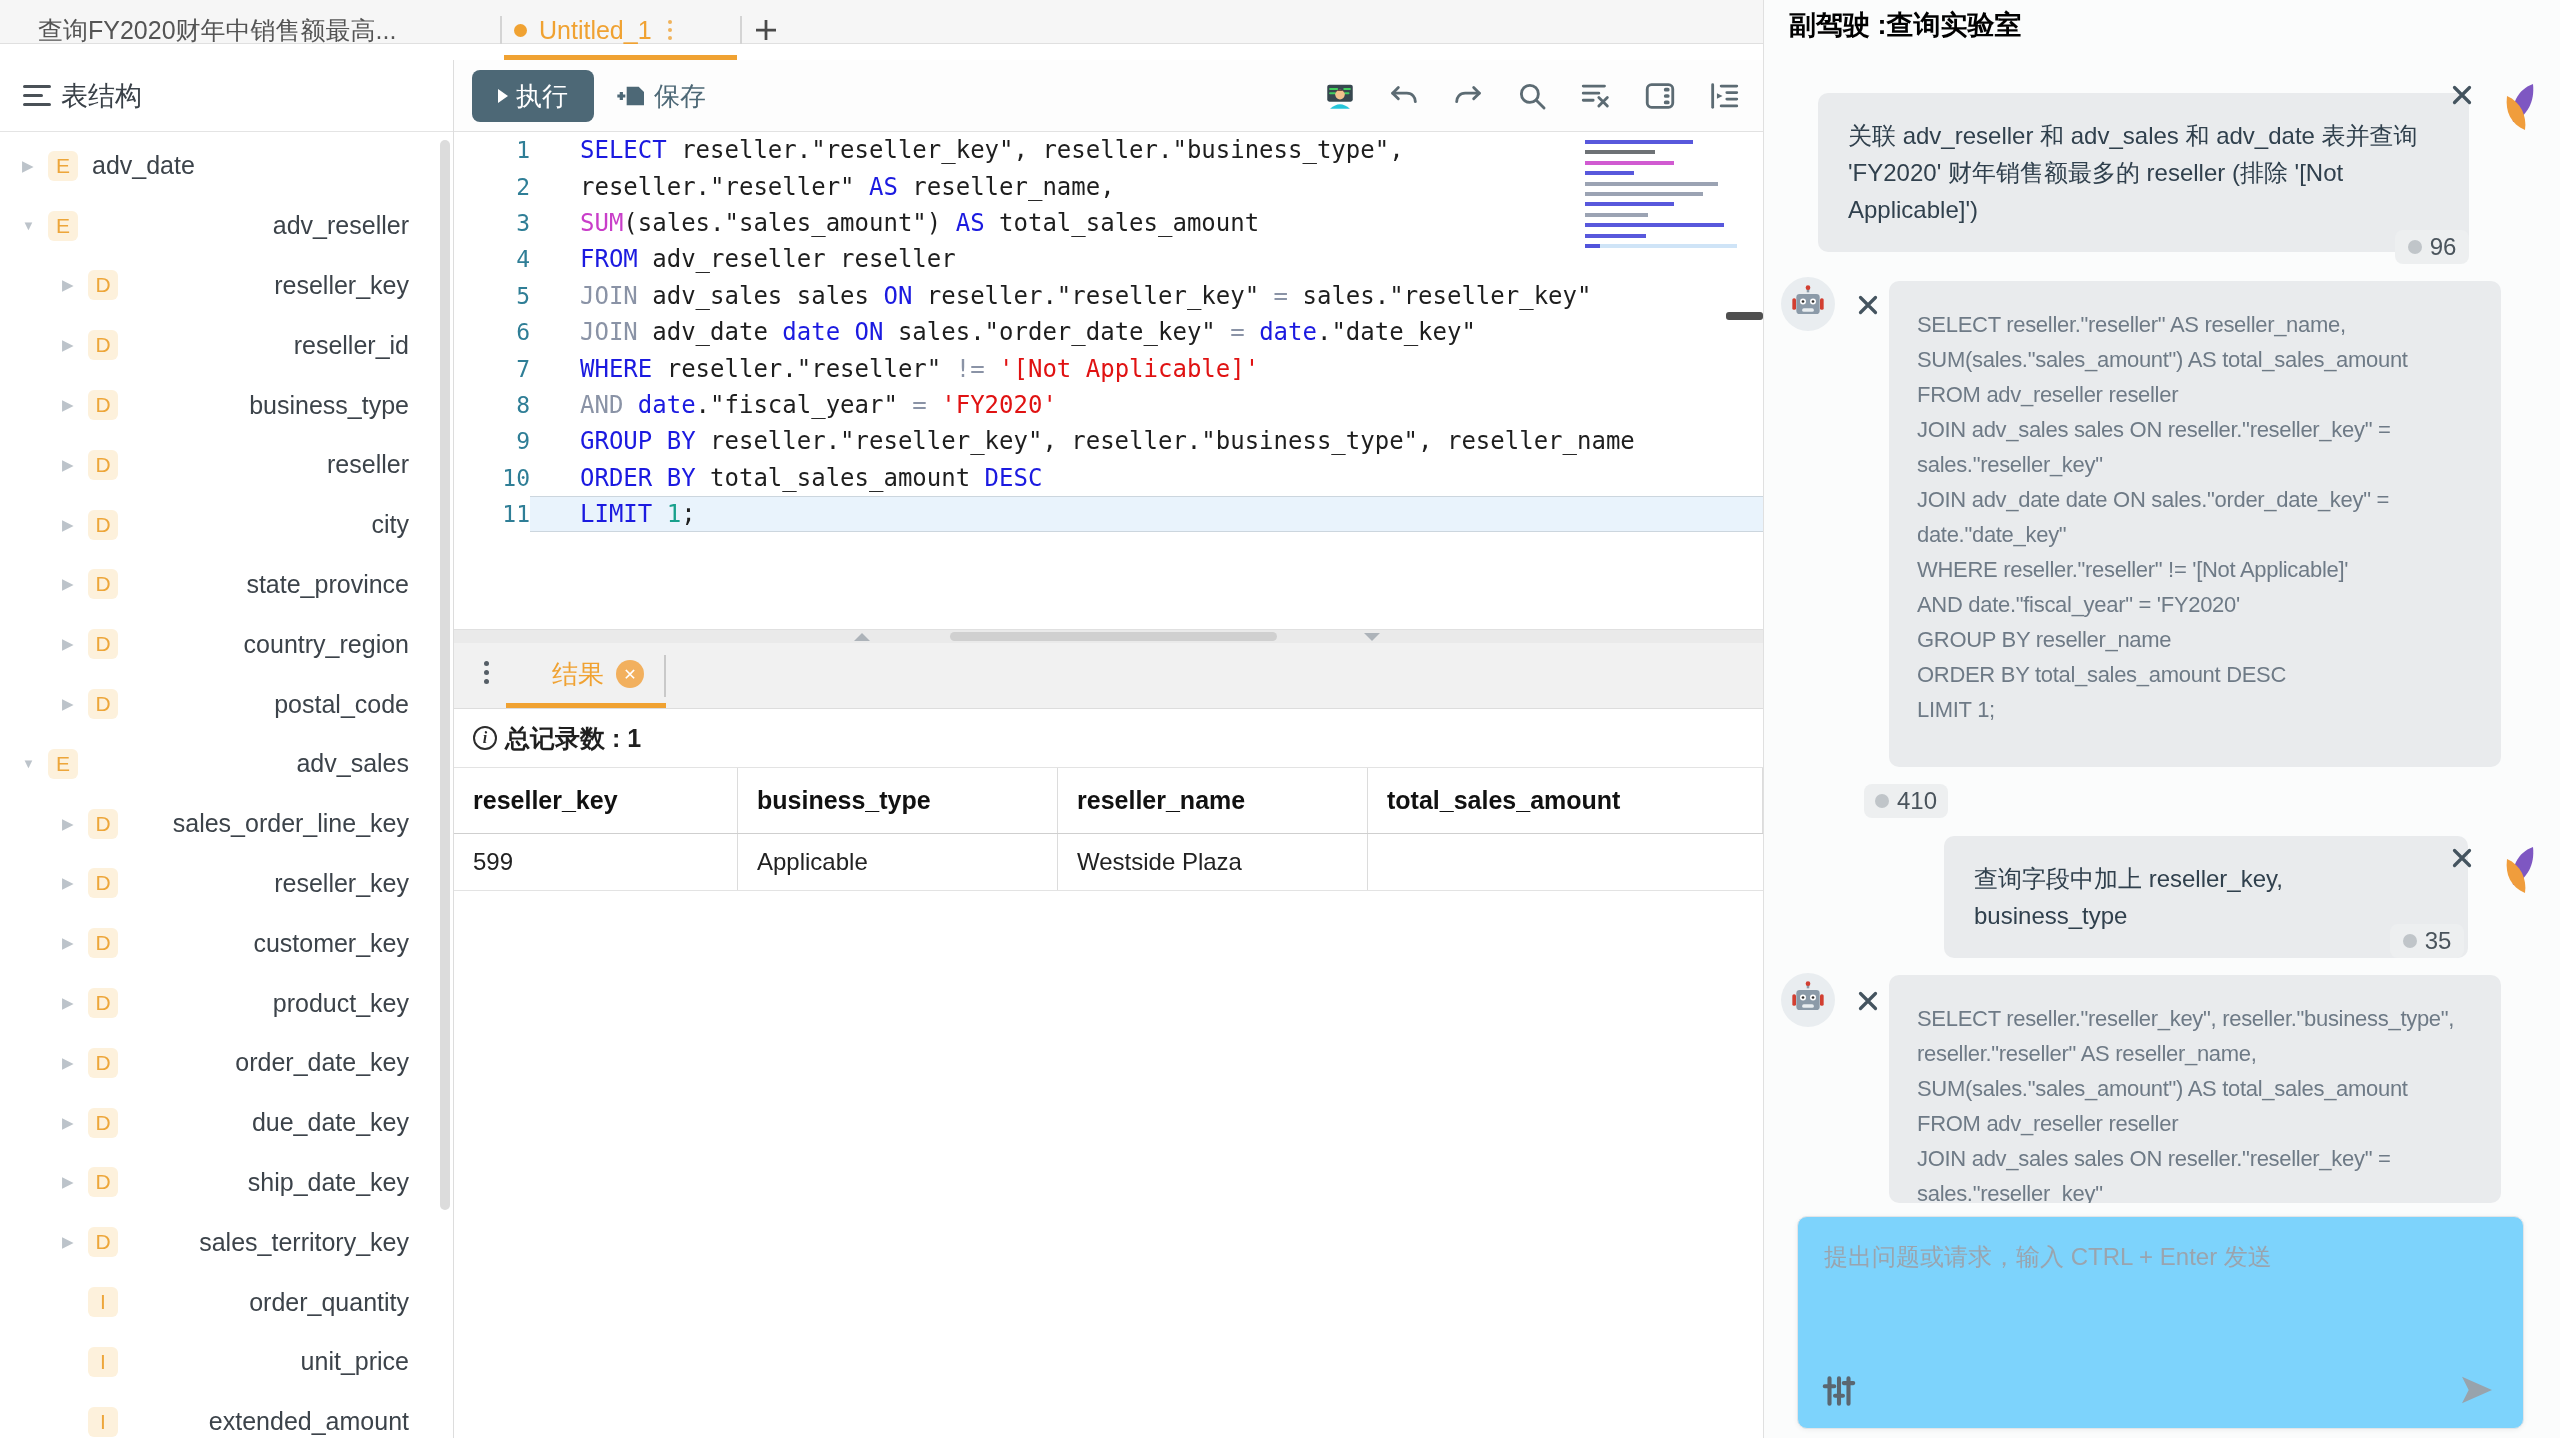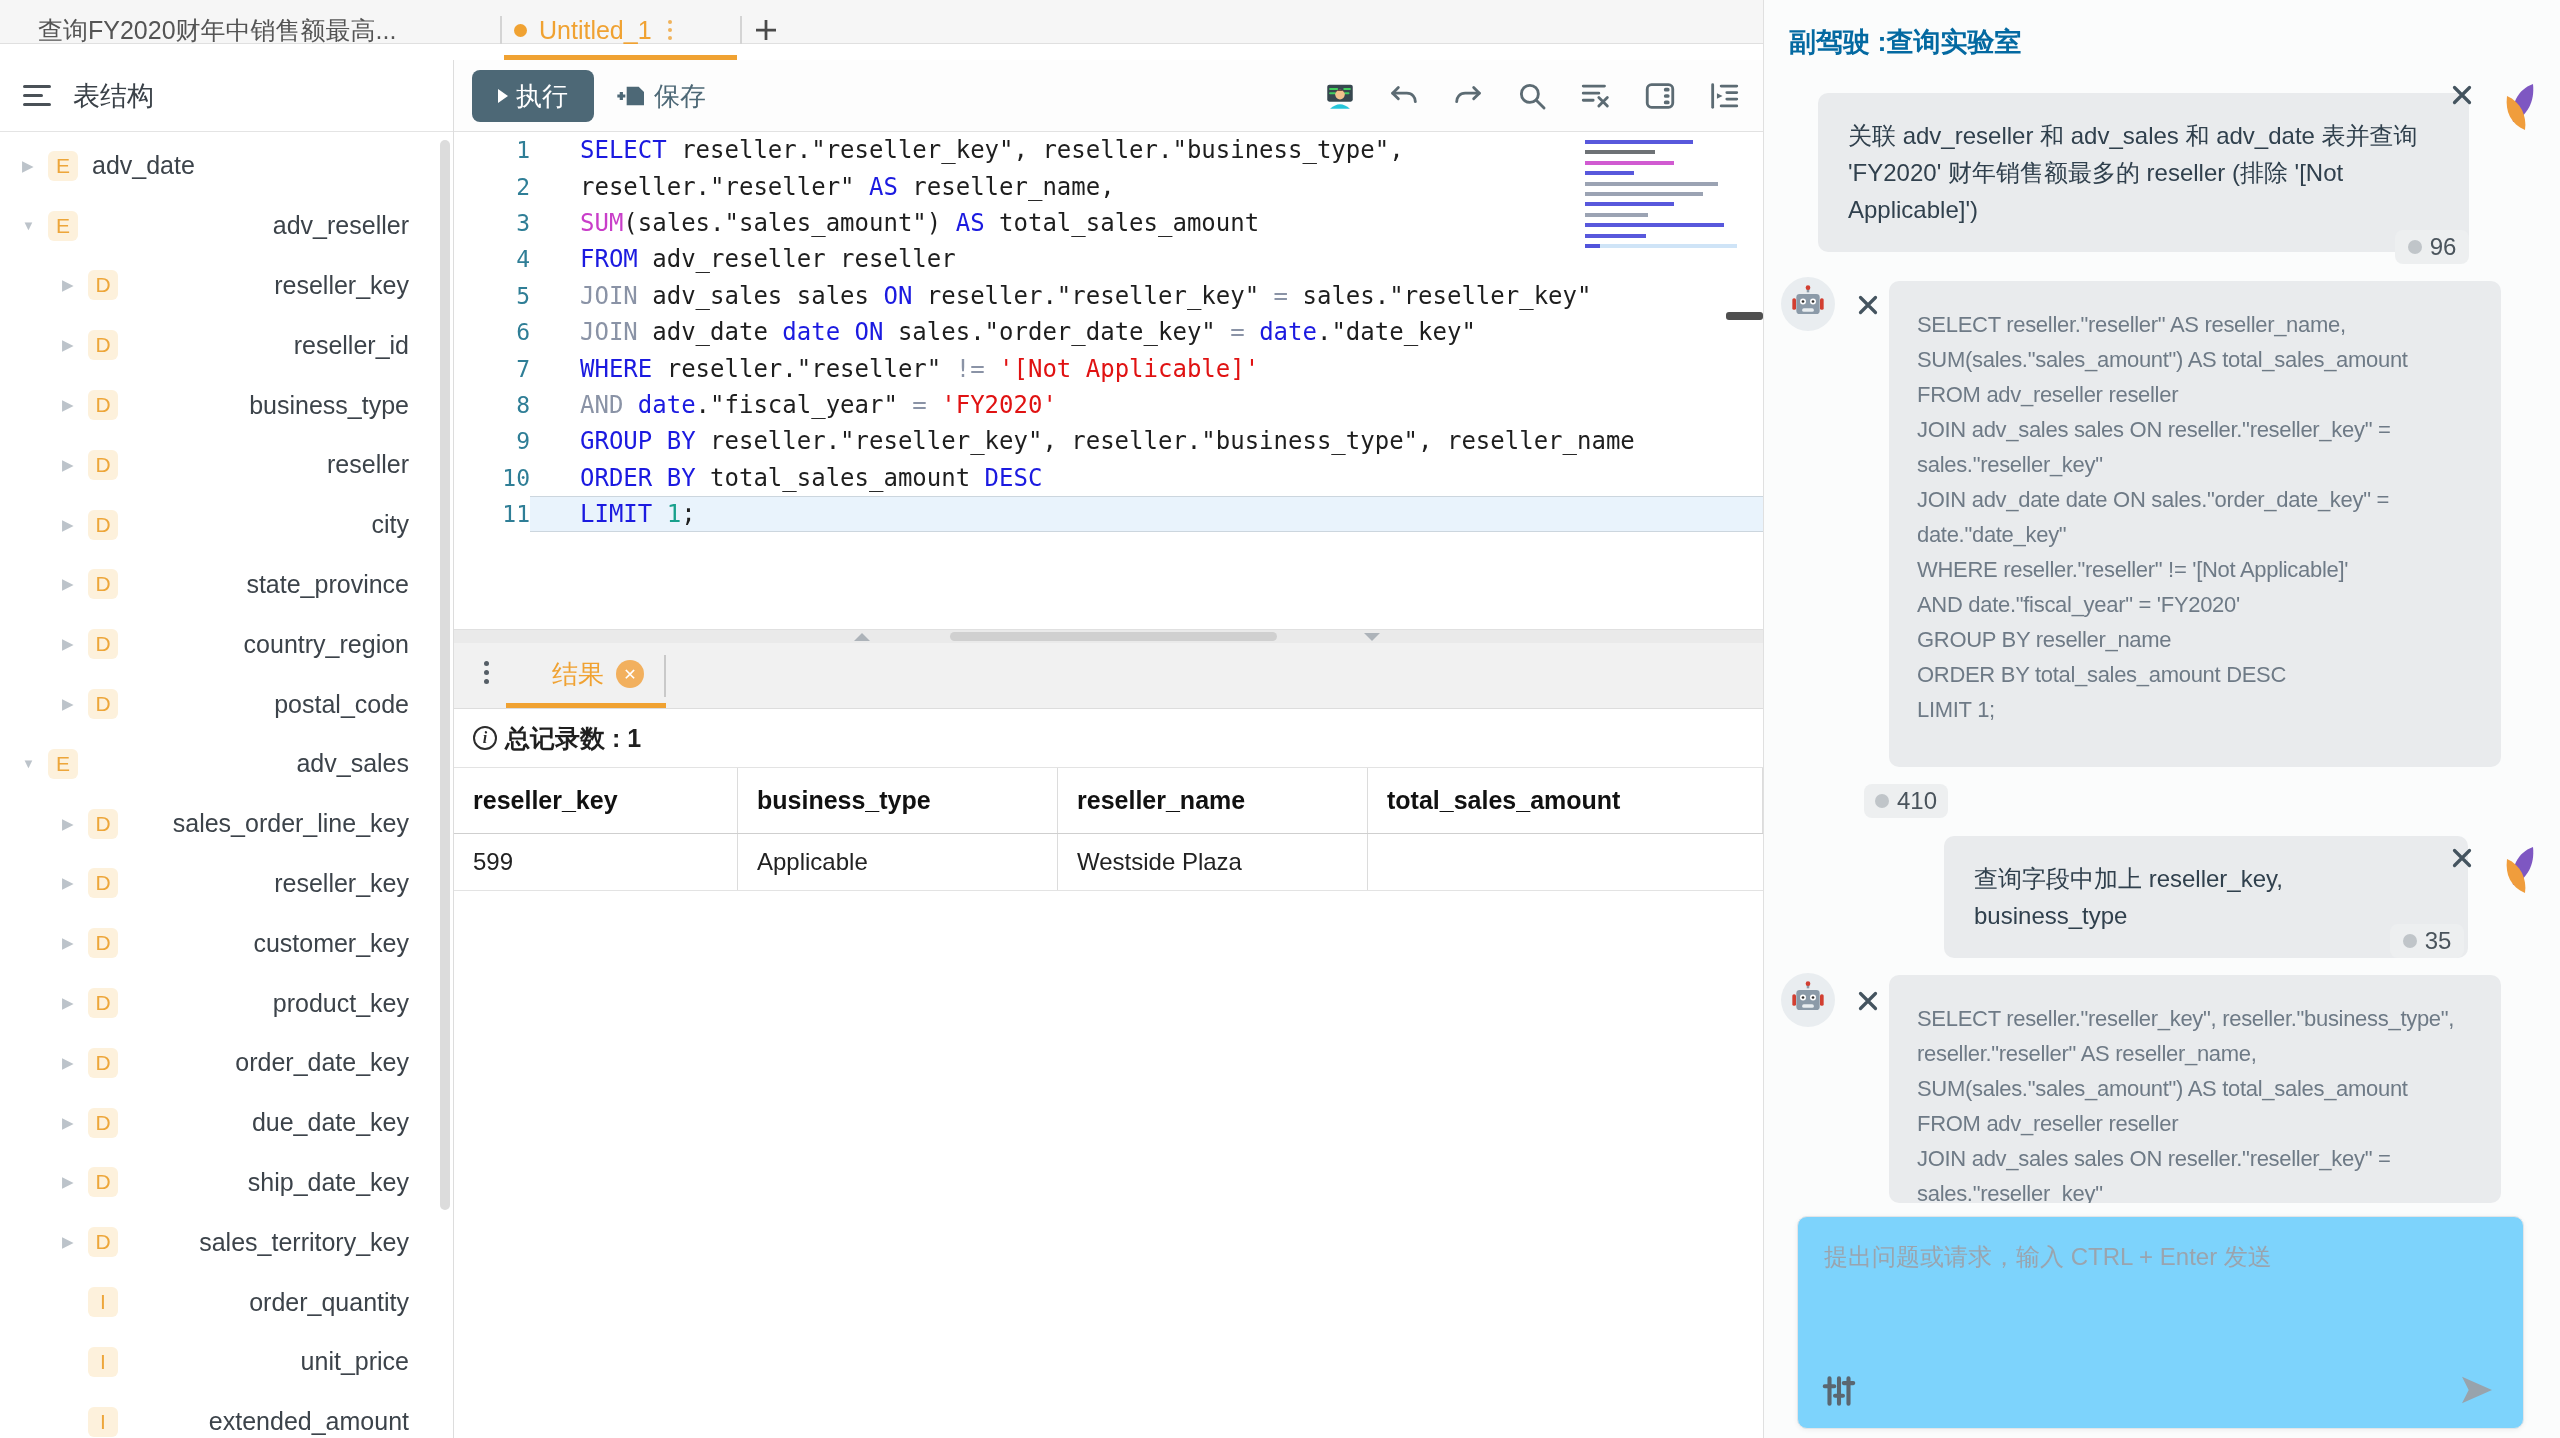--- a/index.html
+++ b/index.html
@@ -19,21 +19,21 @@
   .kebab i { width:4px; height:4px; border-radius:50%; background:#f0b35c; }
   .kebab.dark i { background:#555e66; width:5px; height:5px; }
   .tab-underline { position:absolute; left:504px; top:55px; width:233px; height:5px; background:#f0a232; }
   .newtab { position:absolute; left:748px; top:12px; width:36px; height:36px; display:flex;
     align-items:center; justify-content:center; }
 
   
   #sidebar { position:absolute; left:0; top:60px; width:454px; height:1378px; background:#fff;
     border-right:1px solid #dddddd; overflow:hidden; }
   #sidebar-header { height:72px; border-bottom:1px solid #e4e4e4; display:flex; align-items:center; }
-  #sidebar-title { font-size:27px; color:#3a4148; margin-left:22px; }
+  #sidebar-title { font-size:27px; color:#3a4148; margin-left:10px; }
   #tree { padding-top:4px; }
   .trow { height:59.8px; display:flex; align-items:center; padding-right:44px; cursor:default; }
   .trow .arrow { width:16px; color:#bcc3ca; font-size:15px; flex:none; }
   .trow .badge { flex:none; width:30px; height:30px; border-radius:6px; background:#fdf1dc;
     color:#eda63a; font-size:21px; display:flex; align-items:center; justify-content:center; margin:0 0 0 10px; }
   .trow .tlabel { font-size:25px; color:#3c434a; flex:1; text-align:right; }
   .trow .tlabel.left { text-align:left; margin-left:14px; flex:none; }
   .trow.lvl0 { padding-left:22px; }
   .trow.lvl1 { padding-left:62px; }
   .trow.noarrow { padding-left:78px; }
@@ -98,21 +98,21 @@
   #rtable { border-top:1px solid #e3e3e3; }
   .rtr { display:grid; grid-template-columns:284px 320px 310px 1fr; }
   .rtr.head { height:66px; border-bottom:1px solid #cfcfcf; }
   .rtr.body { height:57px; border-bottom:1px solid #e3e3e3; }
   .rtd { display:flex; align-items:center; padding-left:19px; border-right:1px solid #dcdcdc; font-size:24px; color:#222; overflow:hidden; }
   .rtr.head .rtd { font-weight:bold; font-size:25px; color:#111; }
 
   
   #copilot { position:absolute; left:1763px; top:0; width:797px; height:1438px; background:#fbfcfc;
     border-left:1px solid #e0e0e0; overflow:hidden; }
-  #cp-title { position:absolute; left:25px; top:24px; font-size:27px; font-weight:bold; color:#0369a1; }
+  #cp-title { position:absolute; left:25px; top:7px; font-size:27px; font-weight:bold; color:#000000; }
   .bubble { position:absolute; background:#e9ebed; border-radius:10px; }
   .bubble .btext { padding:24px 30px; font-size:24px; line-height:37px; color:#30404d; }
   .bubble .sql { padding:26px 28px; font-size:22px; letter-spacing:-0.3px; line-height:35px;
     color:#6e7a86; white-space:pre-wrap; }
   .chat-x { position:absolute; width:30px; height:30px; cursor:pointer; }
   .chat-x svg { stroke:#44545f; stroke-width:2.6; stroke-linecap:round; }
   .tok { position:absolute; height:34px; background:#edeff0; border-radius:8px; display:flex;
     align-items:center; justify-content:center; gap:8px; font-size:24px; color:#4a545c; }
   .tok i { width:14px; height:14px; border-radius:50%; background:#c0c5c9; }
   .avatar { position:absolute; width:54px; height:54px; border-radius:50%; background:#e9edf0;

